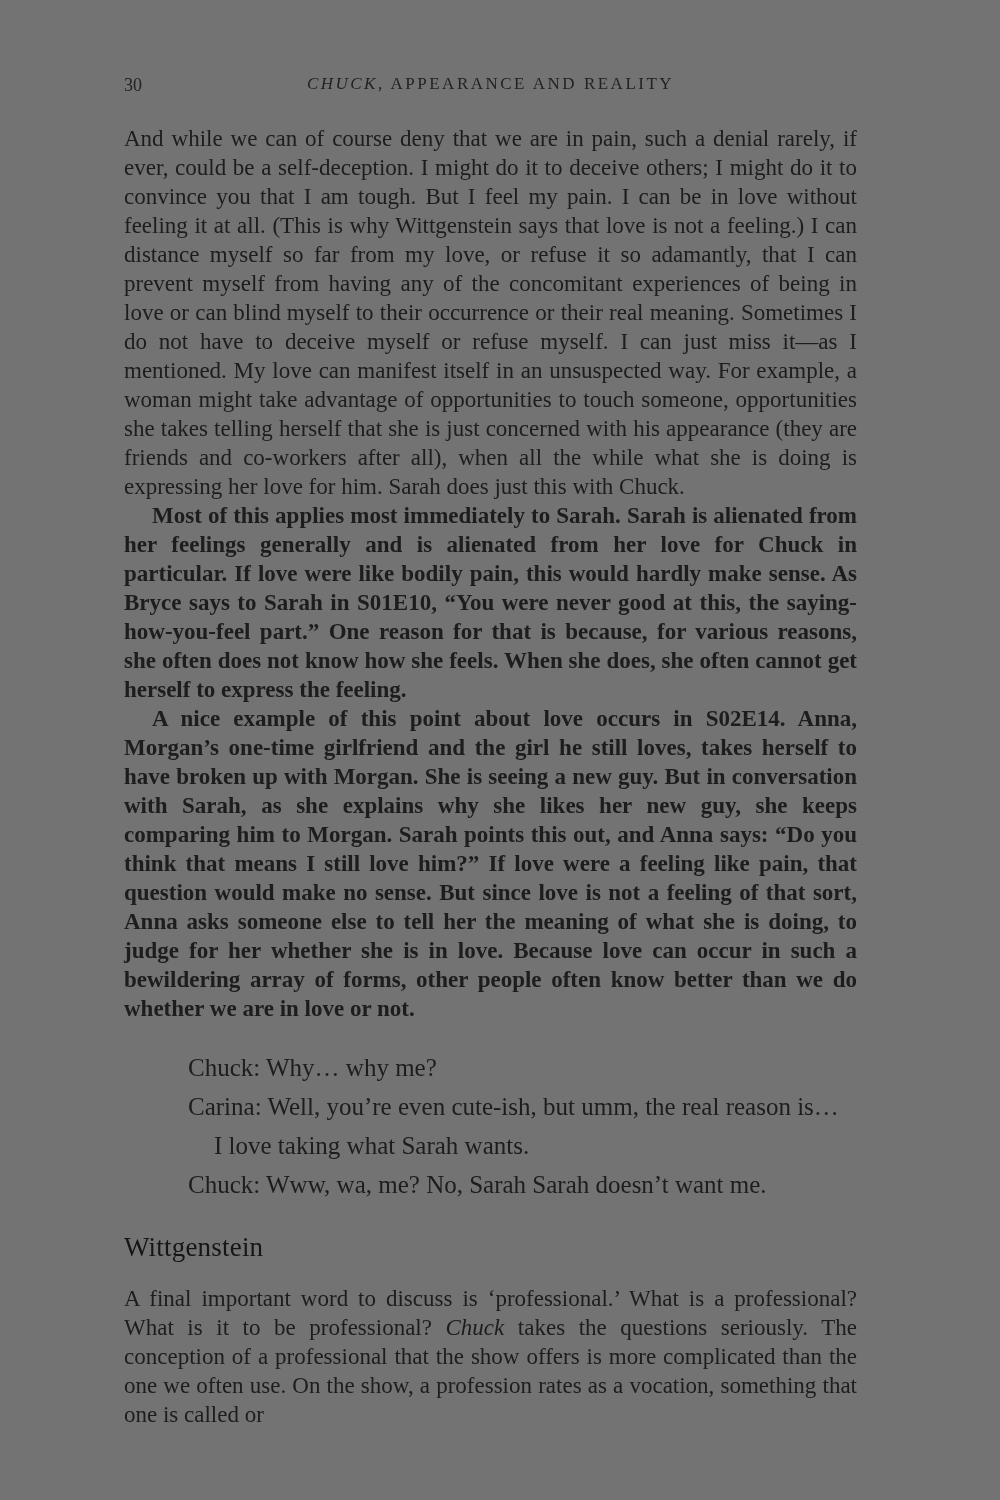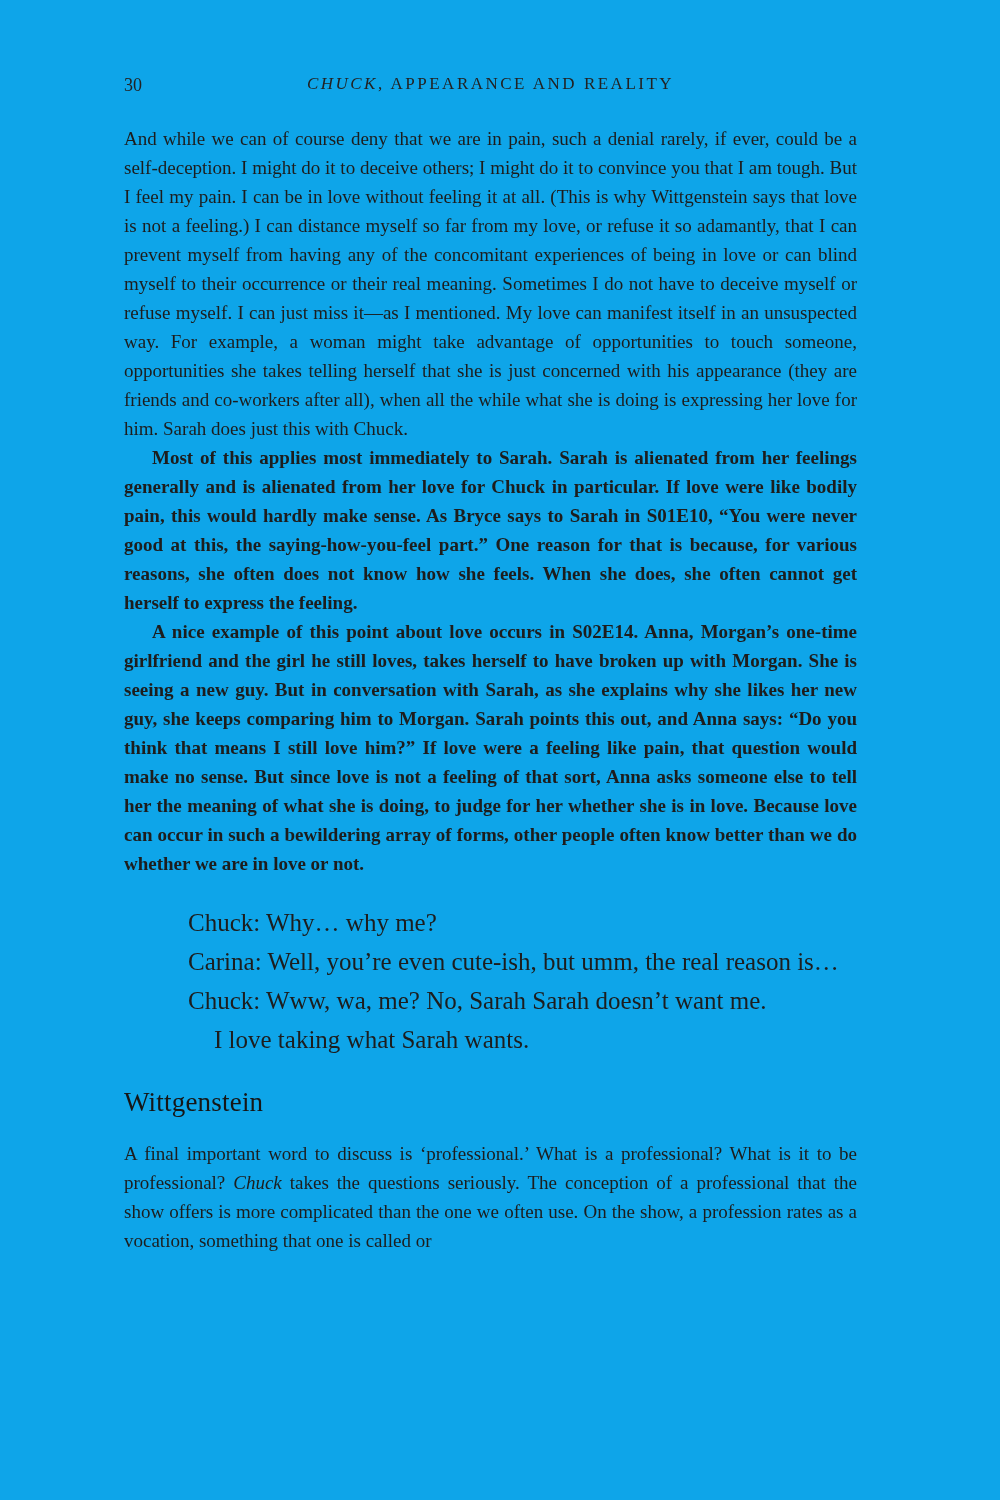--- a/index.html
+++ b/index.html
@@ -5,21 +5,21 @@
   html, body {
     margin: 0;
     padding: 0;
     background: #fdfdfc;
   }
   .page {
     position: relative;
     width: 1000px;
     height: 1500px;
     margin: 0 auto;
-    background: #0ea5e9;
+    background: #737373;
     color: #1d1d1d;
     box-sizing: border-box;
     padding: 72px 143px 0 124px;
     font-family: "Liberation Serif", "DejaVu Serif", serif;
     overflow: hidden;
   }
   .running-header {
     position: relative;
     height: 24px;
     margin-bottom: 28px;
@@ -35,21 +35,21 @@
     left: 0;
     top: 1px;
     font-size: 18px;
     letter-spacing: 0;
   }
   .header-book-title {
     font-style: italic;
   }
   .para {
     margin: 0;
-    font-size: 19px;
+    font-size: 23px;
     line-height: 29px;
     text-align: justify;
     hyphens: none;
     -webkit-hyphens: none;
   }
   .para.indent { text-indent: 28px; font-weight: bold; }
   .para em { font-style: italic; }
   .dialogue {
     margin: 29px 0 29px 56px;
   }
@@ -85,22 +85,22 @@
     <p class="para">And while we can of course deny that we are in pain, such a denial rarely, if ever, could be a self-deception. I might do it to deceive others; I might do it to convince you that I am tough. But I feel my pain. I can be in love without feeling it at all. (This is why Wittgenstein says that love is not a feeling.) I can distance myself so far from my love, or refuse it so adamantly, that I can prevent myself from having any of the concomitant experiences of being in love or can blind myself to their occurrence or their real meaning. Sometimes I do not have to deceive myself or refuse myself. I can just miss it—as I mentioned. My love can manifest itself in an unsuspected way. For example, a woman might take advantage of opportunities to touch someone, opportunities she takes telling herself that she is just concerned with his appearance (they are friends and co-workers after all), when all the while what she is doing is expressing her love for him. Sarah does just this with Chuck.</p>
 
     <p class="para indent">Most of this applies most immediately to Sarah. Sarah is alienated from her feelings generally and is alienated from her love for Chuck in particular. If love were like bodily pain, this would hardly make sense. As Bryce says to Sarah in S01E10, “You were never good at this, the saying-how-you-feel part.” One reason for that is because, for various reasons, she often does not know how she feels. When she does, she often cannot get herself to express the feeling.</p>
 
     <p class="para indent">A nice example of this point about love occurs in S02E14. Anna, Morgan’s one-time girlfriend and the girl he still loves, takes herself to have broken up with Morgan. She is seeing a new guy. But in conversation with Sarah, as she explains why she likes her new guy, she keeps comparing him to Morgan. Sarah points this out, and Anna says: “Do you think that means I still love him?” If love were a feeling like pain, that question would make no sense. But since love is not a feeling of that sort, Anna asks someone else to tell her the meaning of what she is doing, to judge for her whether she is in love. Because love can occur in such a bewildering array of forms, other people often know better than we do whether we are in love or not.</p>
 
 
     <div class="dialogue">
       <p class="dline">Chuck: Why… why me?</p>
       <p class="dline">Carina: Well, you’re even cute-ish, but umm, the real reason is…</p>
+      <p class="dline continuation">I love taking what Sarah wants.</p>
       <p class="dline">Chuck: Www, wa, me? No, Sarah Sarah doesn’t want me.</p>
-      <p class="dline continuation">I love taking what Sarah wants.</p>
     </div>
 
     <h2 class="section-heading">Wittgenstein</h2>
 
     <p class="para"><span>A final important word to discuss is ‘professional.’ What is a professional? What is it to be professional? </span><em>Chuck</em><span> takes the questions seriously. The conception of a professional that the show offers is more complicated than the one we often use. On the show, a profession rates as a vocation, something that one is called or</span></p>
 
   </main>
 
 </div>
 

